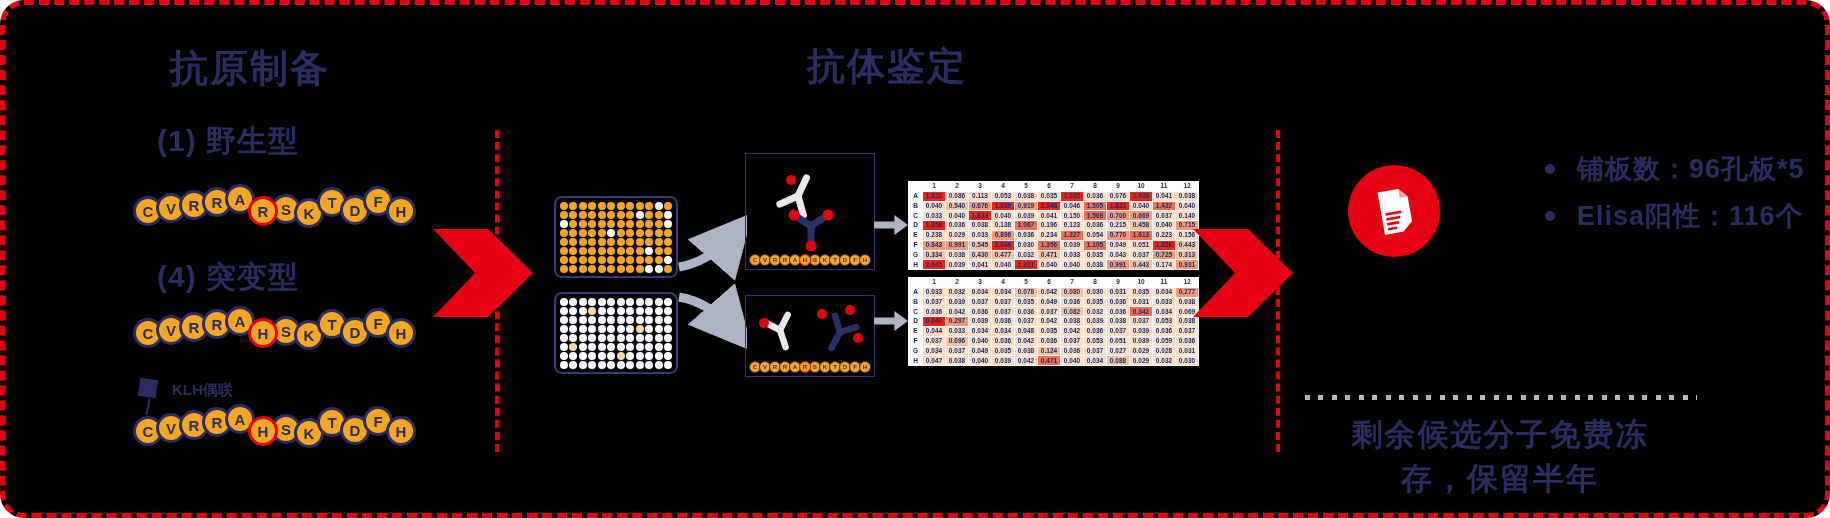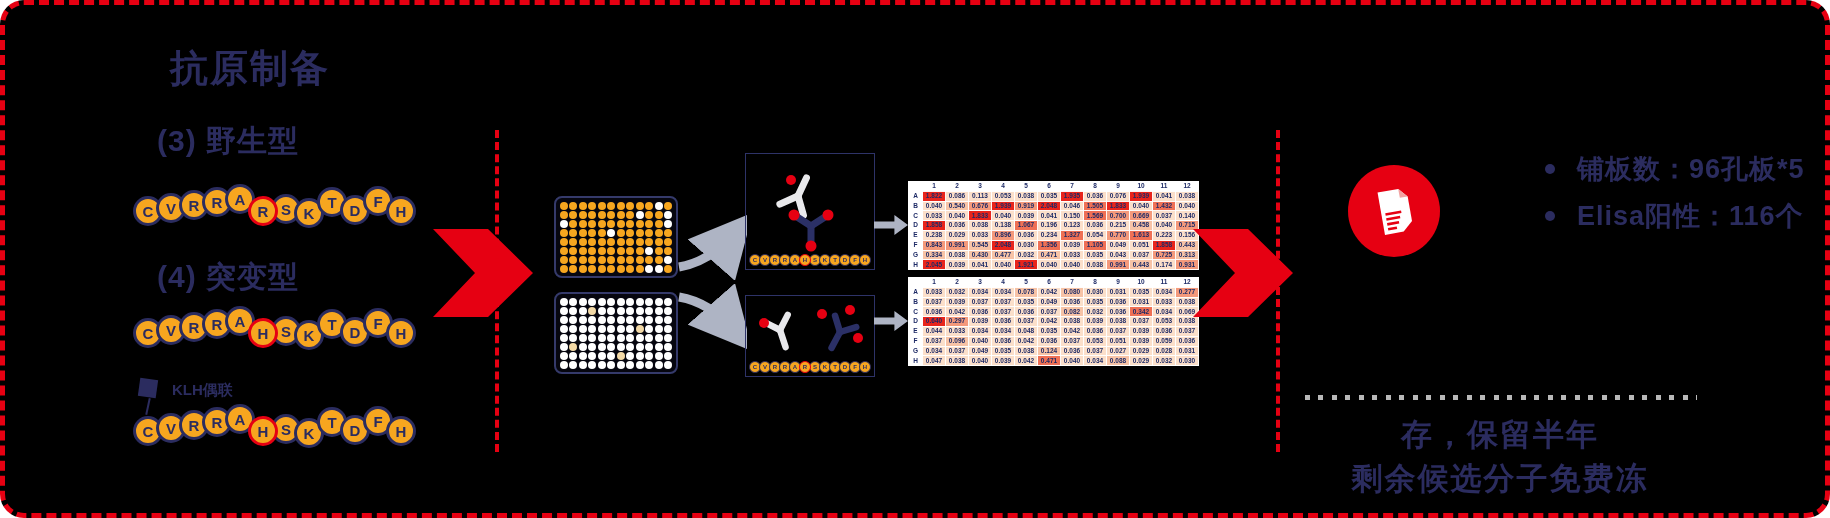--- a/index.html
+++ b/index.html
@@ -65,21 +65,21 @@
   .footer-note{position:absolute;text-align:center;color:var(--navy);
     font-size:31px;font-weight:bold;line-height:44px;letter-spacing:2px;}
 </style>
 </head>
 <body>
 
 <div class="canvas">
 
   <div class="sec-title" style="left:0;top:38px;width:490px;text-align:center;">抗原制备</div>
 
-  <div class="item-label" style="left:152px;top:116px;">(3)  野生型</div>
+  <div class="item-label" style="left:152px;top:116px;">(1)  野生型</div>
   <div class="seq seq-large" id="seq-wild" style="left:128px;top:186px;">
       <span class="res" style="transform: translateY(5px);">C</span>
       <span class="res" style="transform: translateY(2px);">V</span>
       <span class="res" style="transform: translateY(-1px);">R</span>
       <span class="res" style="transform: translateY(-4px);">R</span>
       <span class="res" style="transform: translateY(-7px);">A</span>
       <span class="res hl" style="transform: translateY(5px);">R</span>
       <span class="res" style="transform: translateY(3px);">S</span>
       <span class="res" style="transform: translateY(7px);">K</span>
       <span class="res" style="transform: translateY(-4px);">T</span>
@@ -118,20 +118,21 @@
       <span class="res" style="transform: translateY(7px);">K</span>
       <span class="res" style="transform: translateY(-4px);">T</span>
       <span class="res" style="transform: translateY(4px);">D</span>
       <span class="res" style="transform: translateY(-5px);">F</span>
       <span class="res" style="transform: translateY(5px);">H</span>
     </div>
 
   <div class="chev" style="left:428px;top:224px;"></div>
   <div class="vdash" style="left:490px;"></div>
 
+  <div class="sec-title" style="left:492px;top:36px;width:780px;text-align:center;">抗体鉴定</div>
 
   <div class="plate" id="plate-top" style="left:549px;top:191px;">
       <span class="well" style="background: rgb(247, 166, 31);"></span>
       <span class="well" style="background: rgb(247, 166, 31);"></span>
       <span class="well" style="background: rgb(247, 166, 31);"></span>
       <span class="well" style="background: rgb(247, 166, 31);"></span>
       <span class="well" style="background: rgb(247, 166, 31);"></span>
       <span class="well" style="background: rgb(247, 166, 31);"></span>
       <span class="well" style="background: rgb(247, 166, 31);"></span>
       <span class="well" style="background: rgb(247, 166, 31);"></span>
@@ -707,17 +708,17 @@
       </li>
     <li>
       <span class="dot"></span>
       <span>Elisa阳性：116个</span>
       </li>
   </ul>
 
   <div class="dotsep" style="left:1300px;top:390px;width:392px;"></div>
 
   <div class="footer-note" style="left:1280px;top:408px;width:430px;">
+    <div>剩余候选分子免费冻</div>
     <div>存，保留半年</div>
-    <div>剩余候选分子免费冻</div>
   </div>
 
 </div>
 
 </body></html>

